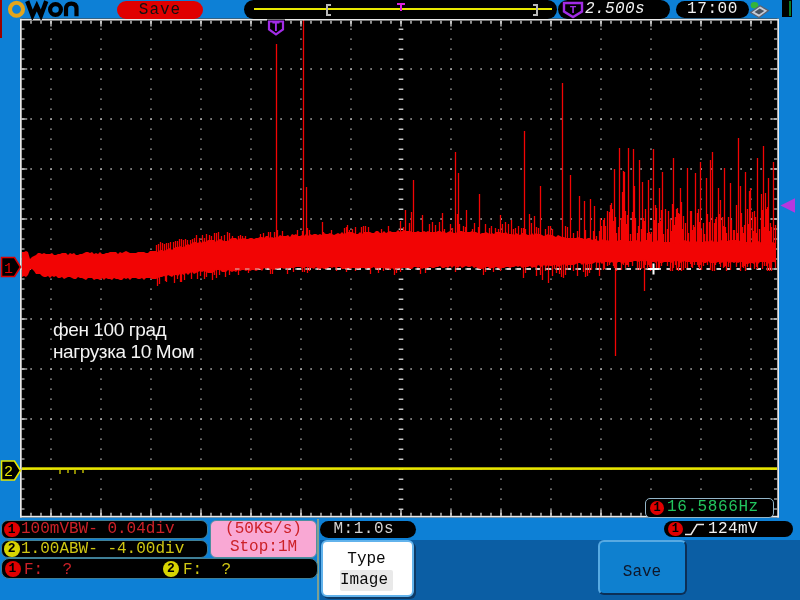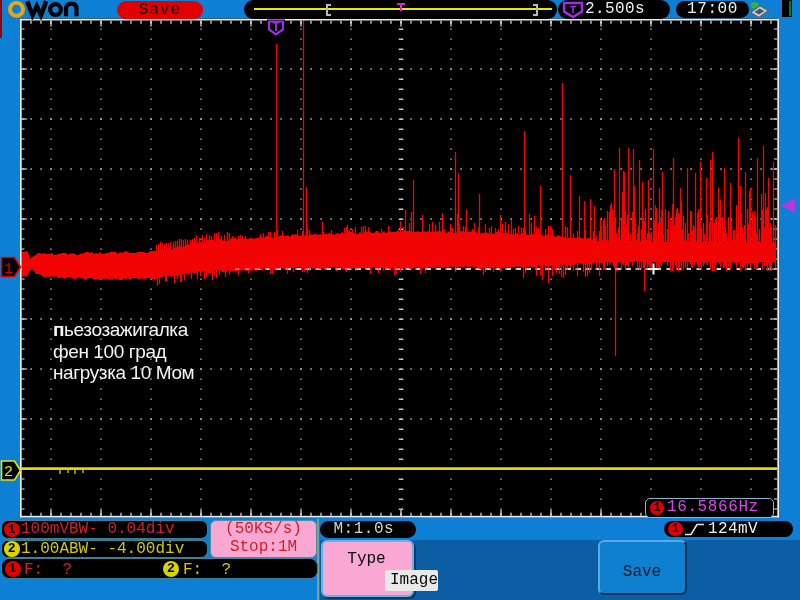--- a/index.html
+++ b/index.html
@@ -93,47 +93,46 @@
   <div class="abs" style="left:289px;top:14.4px;width:5px;height:1.6px;background:#b9b9b9;"></div>
   <div class="abs" style="left:153px;top:3.2px;width:8px;height:2.2px;background:#e020e0;"></div>
   <div class="abs" style="left:156px;top:5.4px;width:2px;height:6px;background:#e020e0;"></div>
 </div>
 
 <div class="pill" style="left:558px;top:0;width:112px;height:19px;">
   <svg class="abs" style="left:4px;top:1px;" width="22" height="18" viewBox="0 0 22 18">
     <polygon points="2,2 20,2 20,10.5 11,16 2,10.5" fill="none" stroke="#a22ce6" stroke-width="2.4"></polygon>
     <text x="11" y="11.5" font-family="Liberation Mono, monospace" font-size="11" font-weight="bold" fill="#a22ce6" text-anchor="middle">T</text>
   </svg>
-  <div class="abs" style="left:27px;top:0;width:80px;height:19px;color:#f0f0f0;font-size:16px;line-height:19px;letter-spacing:0.4px;">2.500s</div>
+  <div class="abs" style="left:27px;top:0;width:80px;height:19px;color:#f0f0f0;font-size:16px;line-height:19px;letter-spacing:0.4px;font-style:italic;">2.500s</div>
 </div>
 
 <div class="pill" style="left:676px;top:1px;width:73px;height:17px;color:#f0f0f0;
  font-size:16px;line-height:17px;text-align:center;letter-spacing:0.6px;border-radius:9px;">17:00</div>
 
 <svg class="abs" style="left:749px;top:1px;" width="24" height="18" viewBox="0 0 24 18">
 <ellipse cx="5.5" cy="4.2" rx="3.8" ry="3.2" fill="#35b43a"></ellipse>
 <polygon points="1.5,11.5 11,4.8 19.5,9.6 10,16.5" fill="#c7cdd8" stroke="#5a6273" stroke-width="1.3"></polygon>
 <polygon points="5.5,11 10.7,7.5 15.3,10.1 10,13.6" fill="#49525f"></polygon>
 </svg>
 
 <div class="abs" style="left:782px;top:0;width:10px;height:17px;background:#000;">
   <div class="abs" style="left:7px;top:1px;width:1.6px;height:15px;background:#0b7a28;"></div>
 </div>
 
 <div class="abs" style="left:53px;top:319px;width:260px;color:#f4f4f4;
  font-family:'Liberation Sans',sans-serif;font-size:19px;letter-spacing:-0.4px;line-height:21.6px;white-space:nowrap;">
-<div><b>п</b>ьезозажигалка</div>
 <div>фен 100 град</div>
 <div>нагрузка 10 Мом</div>
 </div>
 
 <div class="abs" style="left:645px;top:497.5px;width:129px;height:20px;background:#000;
  border:1.5px solid #93b5c8;border-radius:5px;">
   <div class="circ" style="left:4px;top:2.5px;width:14px;height:14px;background:#e00000;font-size:12px;line-height:14px;">1</div>
-  <div class="abs" style="left:21px;top:0;color:#d946ef;font-size:16px;line-height:17.5px;letter-spacing:0.6px;">16.5866Hz</div>
+  <div class="abs" style="left:21px;top:0;color:#22c55e;font-size:16px;line-height:17.5px;letter-spacing:0.6px;">16.5866Hz</div>
 </div>
 
 <div class="abs" style="left:0;top:519px;width:800px;height:81px;background:#0d80d6;"></div>
 <div class="abs" style="left:319.5px;top:540px;width:480.5px;height:60px;background:#0b5ea4;"></div>
 <div class="abs" style="left:316.6px;top:519px;width:2.6px;height:81px;background:#7fa091;"></div>
 
 <div class="abs" style="left:1px;top:520px;width:207px;height:18.5px;background:#000;border:1px solid #3f7f96;border-radius:7px;">
   <div class="circ" style="left:2px;top:0.5px;width:15.5px;height:15.5px;background:#e00000;font-size:13px;line-height:15.5px;">1</div>
   <div class="abs" style="left:19px;top:0;color:#cc2128;font-size:16px;line-height:16.5px;white-space:pre;">100mVBW- 0.04div</div>
 </div>
@@ -160,24 +159,24 @@
 </div>
 
 <div class="pill" style="left:664px;top:520.5px;width:129px;height:16.5px;border-radius:8px;">
   <div class="circ" style="left:4px;top:1px;width:14.5px;height:14.5px;background:#e00000;font-size:12px;line-height:14.5px;">1</div>
   <svg class="abs" style="left:21px;top:2px;" width="20" height="13" viewBox="0 0 20 13">
     <path d="M0,11.5 H6 L12,1.5 H19" fill="none" stroke="#e8e8e8" stroke-width="1.5"></path>
   </svg>
   <div class="abs" style="left:44px;top:0;color:#f0f0f0;font-size:16px;line-height:16px;letter-spacing:0.4px;">124mV</div>
 </div>
 
-<div class="abs" style="left:321px;top:540px;width:93px;height:57px;background:#f9a8d4;
+<div class="abs" style="left:321px;top:540px;width:93px;height:57px;background:#ffffff;
  border:2px solid #62b3ec;border-radius:6px;box-shadow:2px 2px 0 #0d3a66;">
   <div class="abs" style="left:0;top:9px;width:87px;text-align:center;color:#0a0a0a;font-size:16px;line-height:16px;">Type</div>
   <div class="abs" style="left:17px;top:27.5px;width:53px;height:21px;background:#e9e9e9;border-radius:2px;
-   text-align:right;color:#0a0a0a;font-size:16px;line-height:21px;margin-left:45px;">Image</div>
+   text-align:left;color:#0a0a0a;font-size:16px;line-height:21px;">Image</div>
 </div>
 
 <div class="abs" style="left:597.5px;top:540px;width:89px;height:55px;background:#0f80cf;
  border-top:2px solid #58aae2;border-left:2px solid #58aae2;border-bottom:2.5px solid #0c2f56;border-right:2.5px solid #0c2f56;border-radius:6px;">
   <div class="abs" style="left:0;top:21px;width:85px;text-align:center;color:#0f172a;font-size:16px;">Save</div>
 </div>
 
 </div>
 </body></html>

